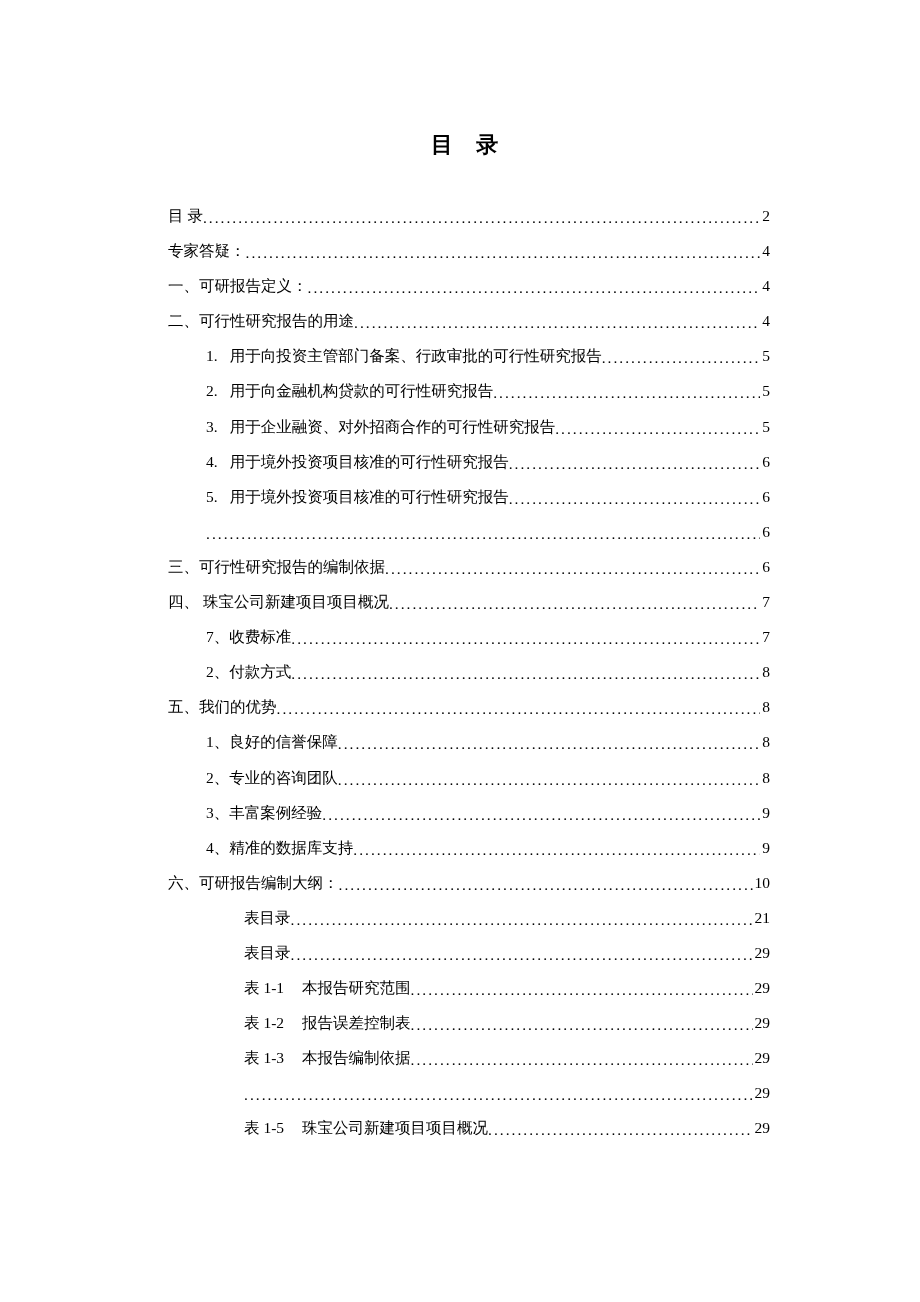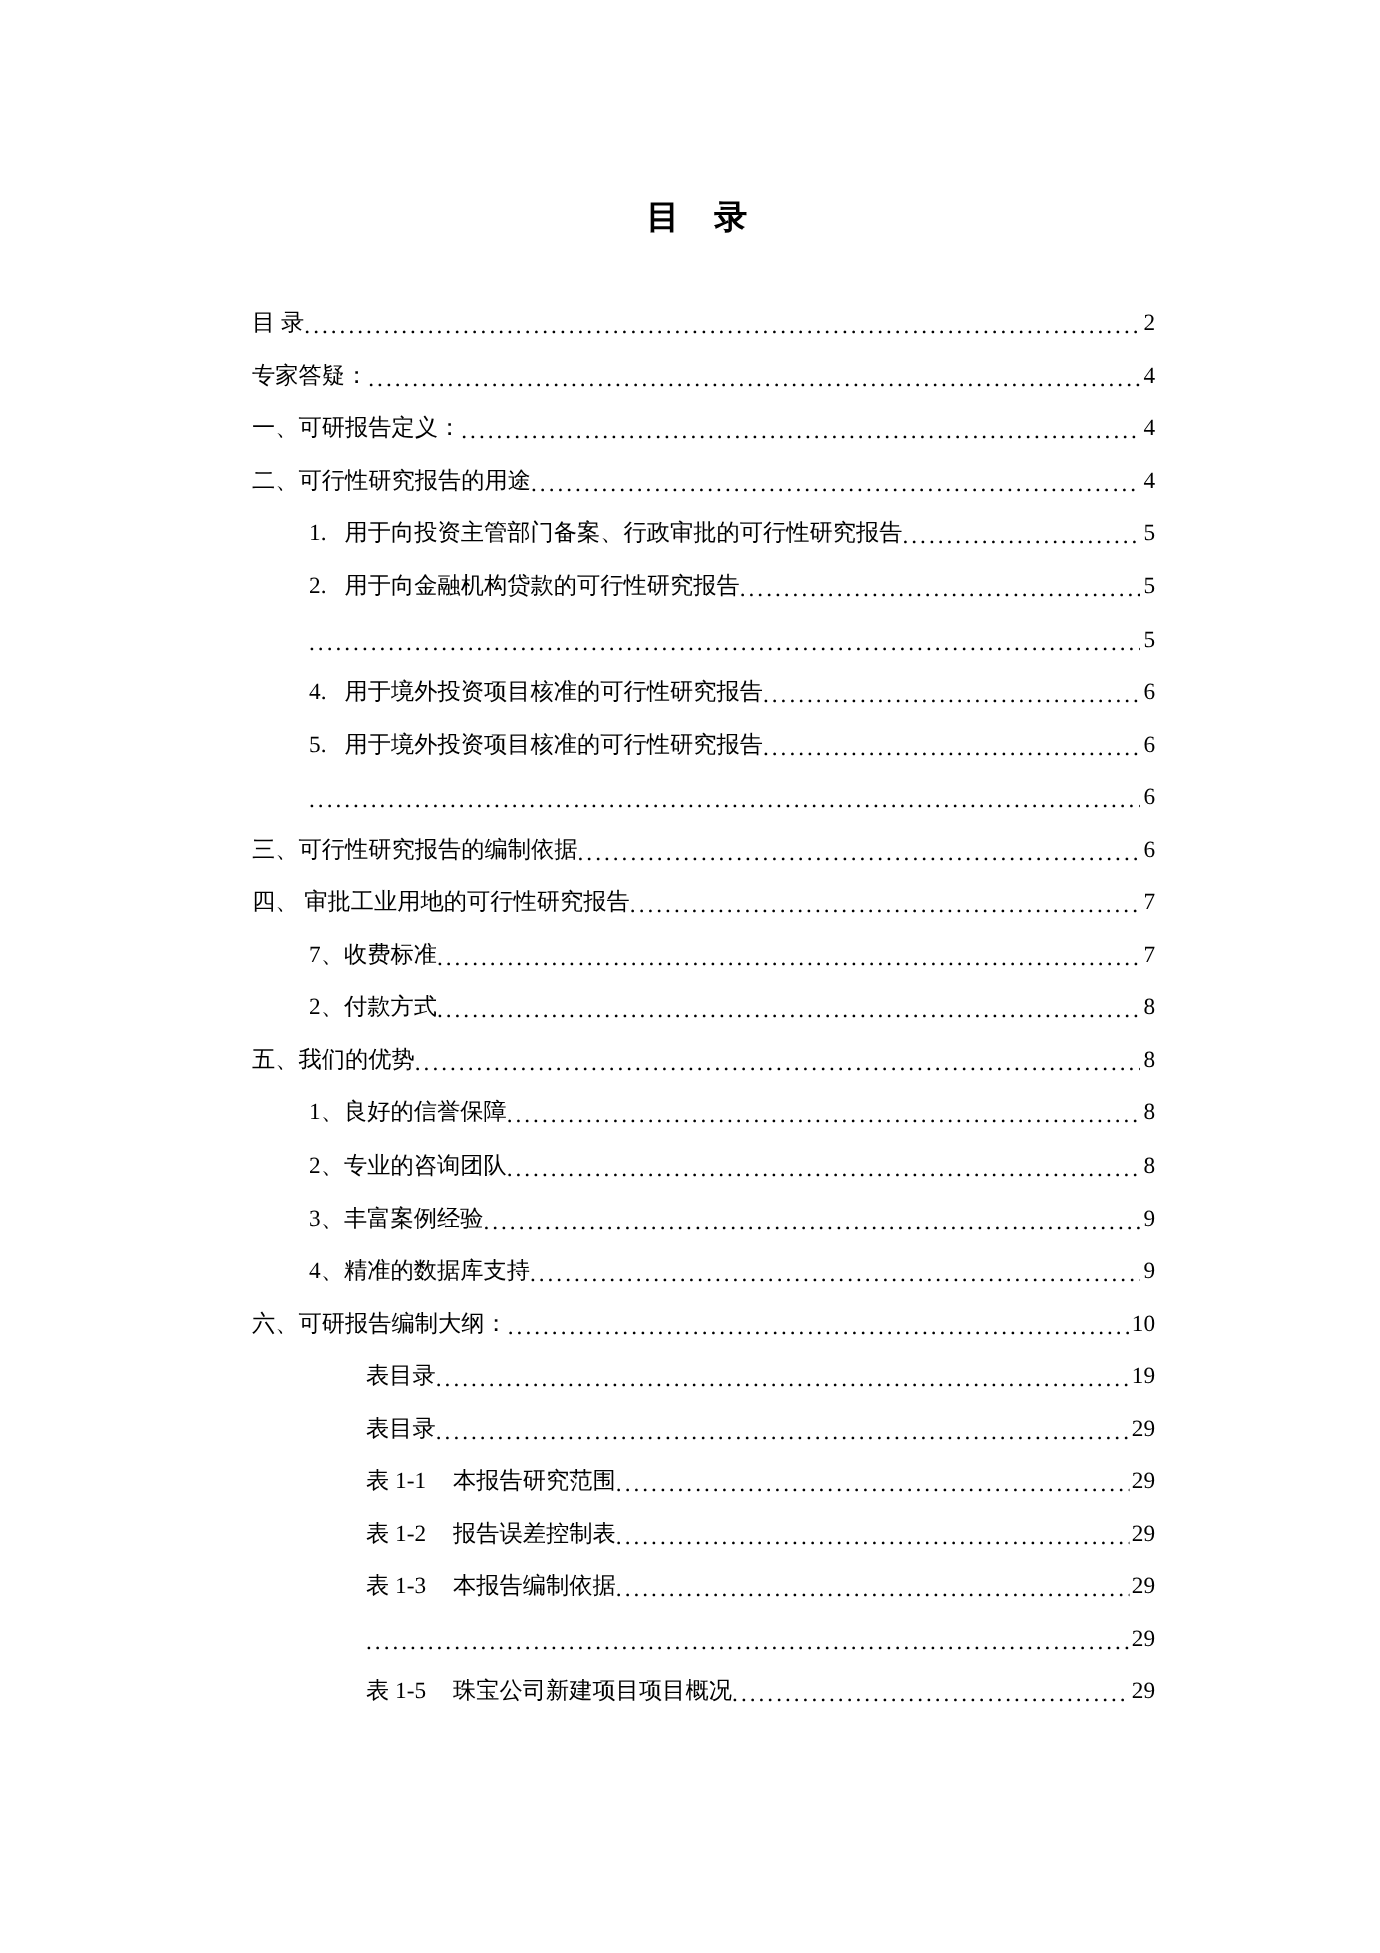--- a/index.html
+++ b/index.html
@@ -74,20 +74,21 @@
       <span class="toc-label"><span class="num-arabic">1.</span><span class="sep"></span><span>用于向投资主管部门备案、行政审批的可行性研究报告</span></span>
       <span class="toc-leader"></span>
       <span class="toc-page num-arabic">5</span>
     </div>
     <div class="toc-row lvl-1">
       <span class="toc-label"><span class="num-arabic">2.</span><span class="sep"></span><span>用于向金融机构贷款的可行性研究报告</span></span>
       <span class="toc-leader"></span>
       <span class="toc-page num-arabic">5</span>
     </div>
     <div class="toc-row lvl-1">
+      <span class="toc-label"><span class="num-arabic">3.</span><span class="sep"></span><span>用于企业融资、对外招商合作的可行性研究报告</span></span>
       <span class="toc-leader"></span>
       <span class="toc-page num-arabic">5</span>
     </div>
     <div class="toc-row lvl-1">
       <span class="toc-label"><span class="num-arabic">4.</span><span class="sep"></span><span>用于境外投资项目核准的可行性研究报告</span></span>
       <span class="toc-leader"></span>
       <span class="toc-page num-arabic">6</span>
     </div>
     <div class="toc-row lvl-1">
       <span class="toc-label"><span class="num-arabic">5.</span><span class="sep"></span><span>用于境外投资项目核准的可行性研究报告</span></span>
@@ -97,21 +98,21 @@
     <div class="toc-row lvl-1">
       <span class="toc-leader"></span>
       <span class="toc-page num-arabic">6</span>
     </div>
     <div class="toc-row lvl-0">
       <span class="toc-label"><span>三、可行性研究报告的编制依据</span></span>
       <span class="toc-leader"></span>
       <span class="toc-page num-arabic">6</span>
     </div>
     <div class="toc-row lvl-0">
-      <span class="toc-label"><span>四、 审批工业用地的可行性研究报告</span></span>
+      <span class="toc-label"><span>四、 珠宝公司新建项目项目概况</span></span>
       <span class="toc-leader"></span>
       <span class="toc-page num-arabic">7</span>
     </div>
     <div class="toc-row lvl-1">
       <span class="toc-label"><span>7、收费标准</span></span>
       <span class="toc-leader"></span>
       <span class="toc-page num-arabic">7</span>
     </div>
     <div class="toc-row lvl-1">
       <span class="toc-label"><span>2、付款方式</span></span>
@@ -144,21 +145,21 @@
       <span class="toc-page num-arabic">9</span>
     </div>
     <div class="toc-row lvl-0">
       <span class="toc-label"><span>六、可研报告编制大纲：</span></span>
       <span class="toc-leader"></span>
       <span class="toc-page num-arabic">10</span>
     </div>
     <div class="toc-row lvl-2">
       <span class="toc-label"><span>表目录</span></span>
       <span class="toc-leader"></span>
-      <span class="toc-page num-arabic">19</span>
+      <span class="toc-page num-arabic">21</span>
     </div>
     <div class="toc-row lvl-2">
       <span class="toc-label"><span>表目录</span></span>
       <span class="toc-leader"></span>
       <span class="toc-page num-arabic">29</span>
     </div>
     <div class="toc-row lvl-2">
       <span class="toc-label"><span>表 1-1</span><span class="sep" style="width: 18px;"></span><span>本报告研究范围</span></span>
       <span class="toc-leader"></span>
       <span class="toc-page num-arabic">29</span>

